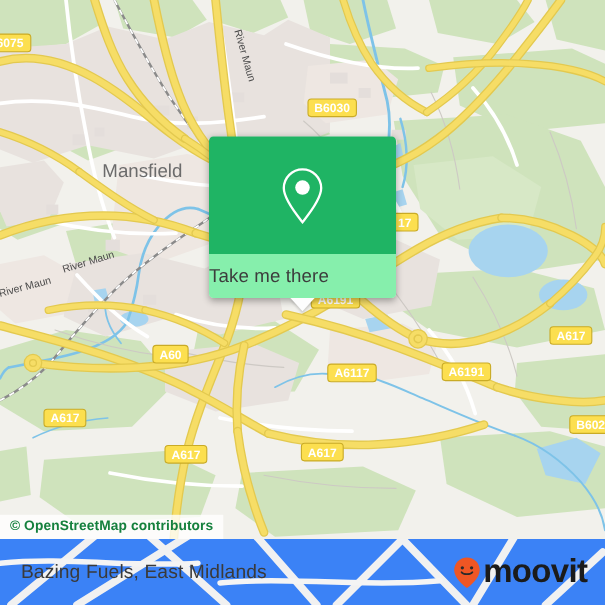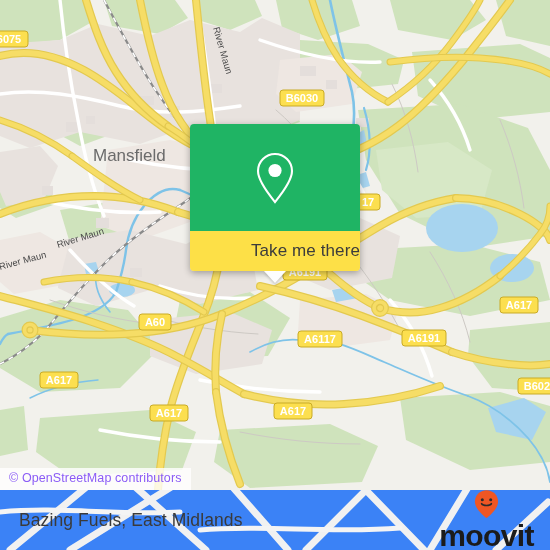--- a/index.html
+++ b/index.html
@@ -12,41 +12,41 @@
 
   
   .map{position:absolute;left:0;top:0;width:550px;height:490px;overflow:hidden;background:#f2f1ec;}
   .map svg{display:block;position:absolute;left:0;top:0;}
 
   
   .attrib{
     position:absolute;left:0;top:468px;
     background:rgba(255,255,255,0.80);
     padding:3px 9px 4px 9px;
-    font-size:12.5px;color:#8b5cf6;letter-spacing:0.1px;
-    line-height:15px;white-space:nowrap;
+    font-size:12.5px;color:#15803d;letter-spacing:0.1px;
+    line-height:15px;white-space:nowrap;font-weight:bold;
   }
 
   
   .card{
     position:absolute;left:190px;top:124px;width:170px;
     border-radius:4px;
     box-shadow:0 2px 7px rgba(0,0,0,0.33);
     overflow:visible;
   }
   .card-top{
     background:#1fb464;height:107px;width:100%;
     border-radius:4px 4px 0 0;
     display:flex;align-items:center;justify-content:center;
   }
   .pin-icon{width:46px;height:54px;display:block;}
   .card-bottom{
-    background:#fde047;height:40px;width:100%;
+    background:#86efac;height:40px;width:100%;
     border-radius:0 0 4px 4px;
-    display:flex;align-items:center;justify-content:flex-end;
+    display:flex;align-items:center;justify-content:flex-start;
     position:relative;
   }
   .card-bottom-label{
     font-size:17px;color:#3c3c3c;letter-spacing:0.1px;
   }
   .card-pointer{
     position:absolute;left:50%;margin-left:-11px;bottom:-12px;
     width:0;height:0;
     border-left:11px solid transparent;
     border-right:11px solid transparent;
@@ -59,21 +59,21 @@
     position:absolute;left:0;top:490px;width:550px;height:60px;
     background:#3b82f6;overflow:hidden;
   }
   .footer-lines{position:absolute;left:0;top:0;opacity:1;}
   .footer-title{
     position:absolute;left:19px;top:50%;transform:translateY(-50%);
     font-size:17.5px;color:#3a3a3a;letter-spacing:0.1px;white-space:nowrap;
   }
   .brand{
     position:absolute;right:16px;top:50%;transform:translateY(-50%);
-    display:flex;align-items:center;gap:2px;flex-direction:column;
+    display:flex;align-items:center;gap:2px;
   }
   .brand-mark{width:25px;height:29px;display:block;}
   .brand-word{
     font-size:30px;font-weight:bold;color:#1b1b1b;
     letter-spacing:-0.6px;line-height:30px;
   }
 </style>
 </head>
 <body>
 

